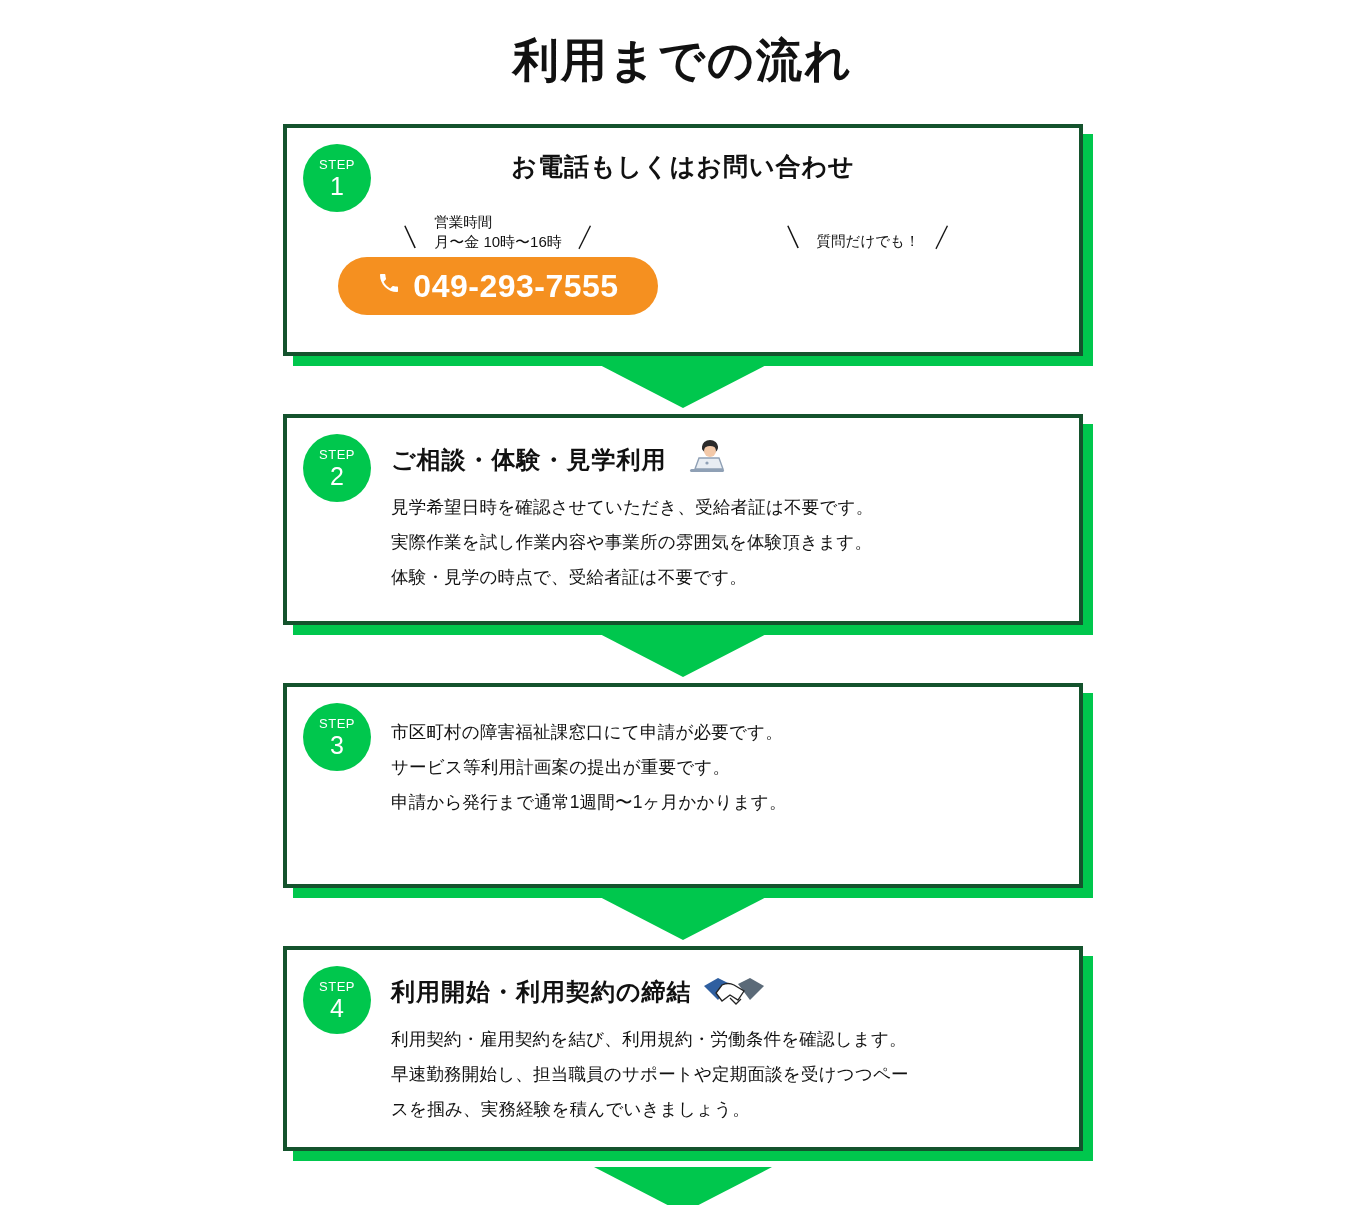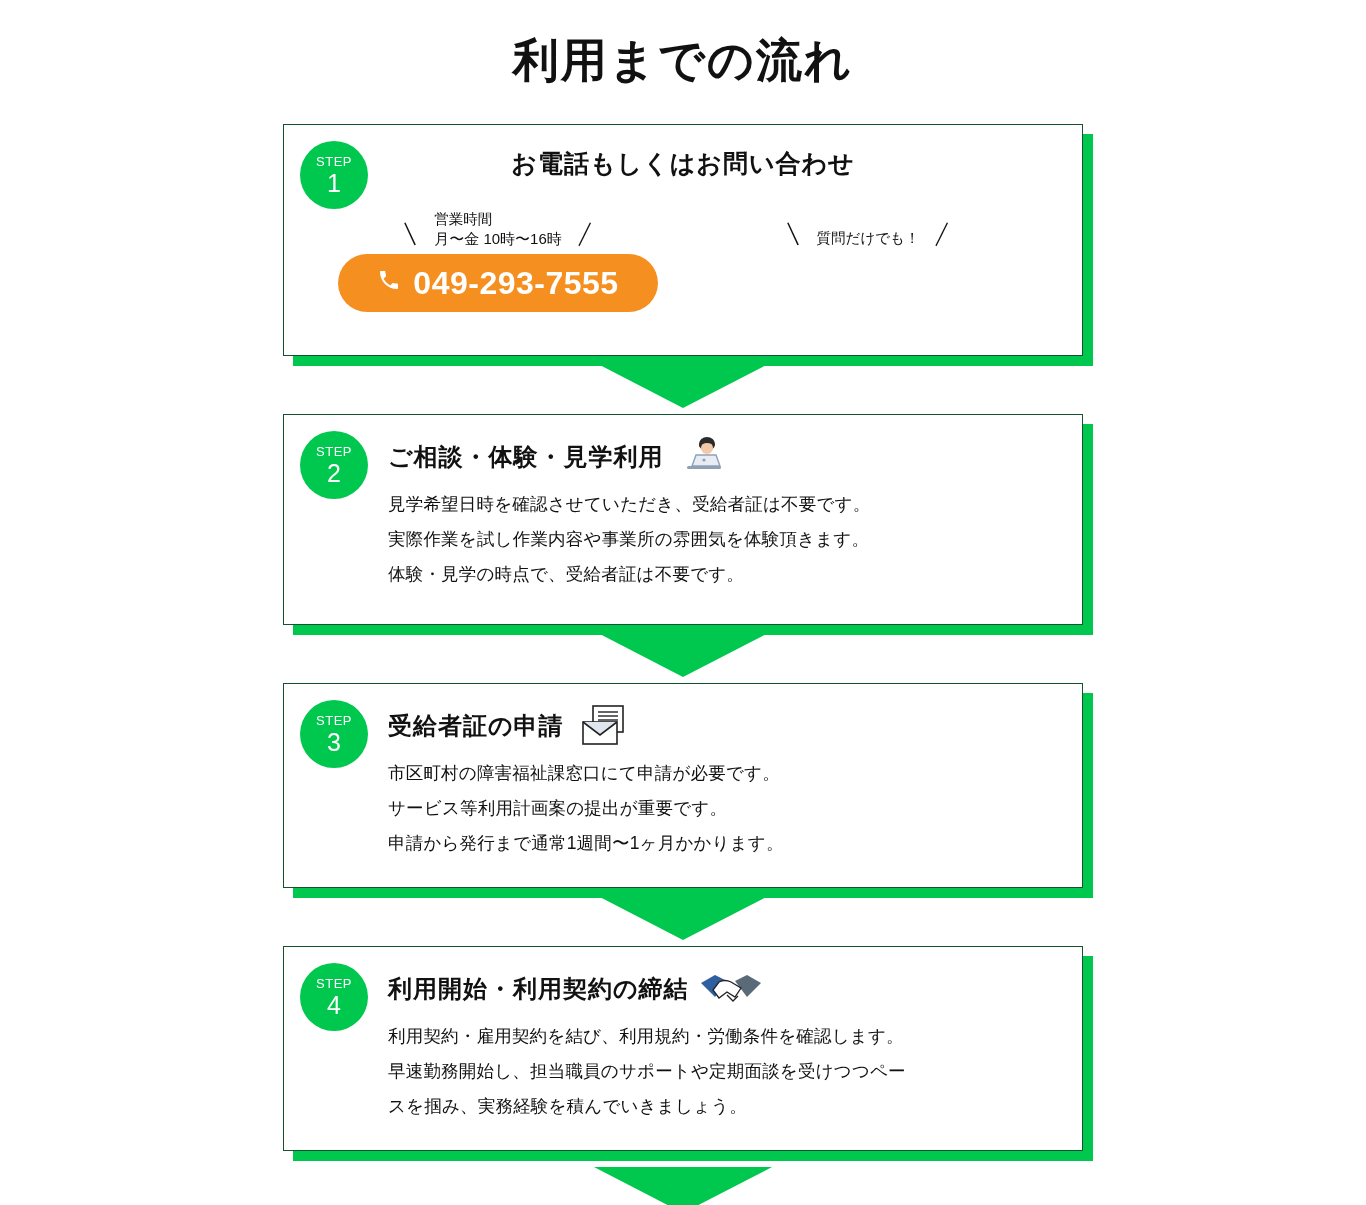--- a/index.html
+++ b/index.html
@@ -25,21 +25,21 @@
     color: #111;
   }
   .flow {
     position: relative;
     width: 800px;
     margin: 32px auto 0 auto;
   }
   
   .step-card {
     position: relative;
-    border: 1px solid #14532d;
+    border: 4px solid #14532d;
     background: #fff;
     box-shadow: 10px 10px 0 0 #00c74d;
     margin: 0 auto;
   }
   .step-badge {
     position: absolute;
     left: 16px;
     top: 16px;
     width: 68px; height: 68px;
     border-radius: 50%;
@@ -231,36 +231,20 @@
     </div>
 
     <div class="arrow"></div>
 
     <div class="step-card" id="step3">
       <div class="step-badge">
         <span class="lbl">STEP</span>
         <span class="num">3</span>
       </div>
       <div class="inner-pad">
-        <div class="card-head">
-          <span class="card-title">受給者証の申請</span>
-          <span class="ico">
-            <svg width="54" height="44" viewBox="0 0 54 44" aria-hidden="true">
-              <rect x="14" y="2" width="30" height="26" fill="#ffffff" stroke="#222" stroke-width="1.6"></rect>
-              <g stroke="#222" stroke-width="1.4">
-                <line x1="19" y1="8" x2="39" y2="8"></line>
-                <line x1="19" y1="12" x2="39" y2="12"></line>
-                <line x1="19" y1="16" x2="39" y2="16"></line>
-                <line x1="19" y1="20" x2="33" y2="20"></line>
-              </g>
-              <rect x="4" y="18" width="34" height="22" fill="#ffffff" stroke="#222" stroke-width="1.6"></rect>
-              <path d="M4 18l17 13 17-13" fill="#dfe6ee" stroke="#222" stroke-width="1.6"></path>
-            </svg>
-          </span>
-        </div>
         <div class="card-body">
           <p>市区町村の障害福祉課窓口にて申請が必要です。</p>
           <p>サービス等利用計画案の提出が重要です。</p>
           <p>申請から発行まで通常1週間〜1ヶ月かかります。</p>
         </div>
       </div>
     </div>
 
     <div class="arrow"></div>
 

